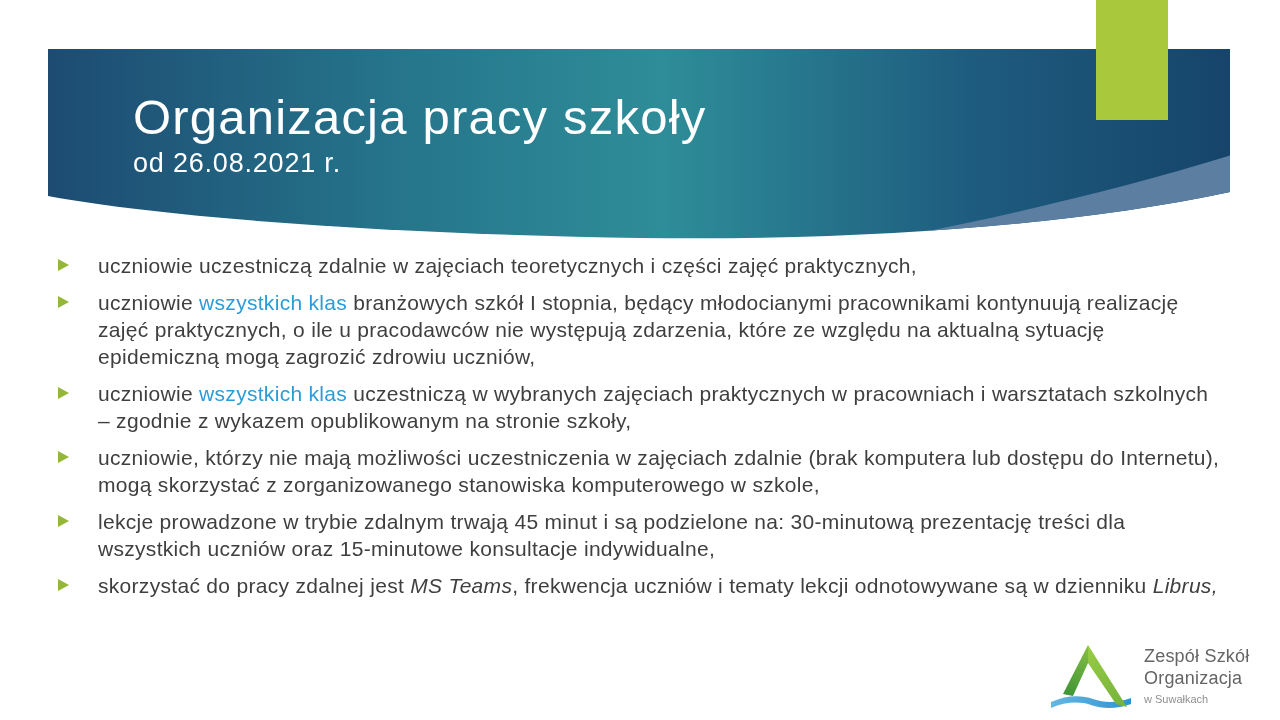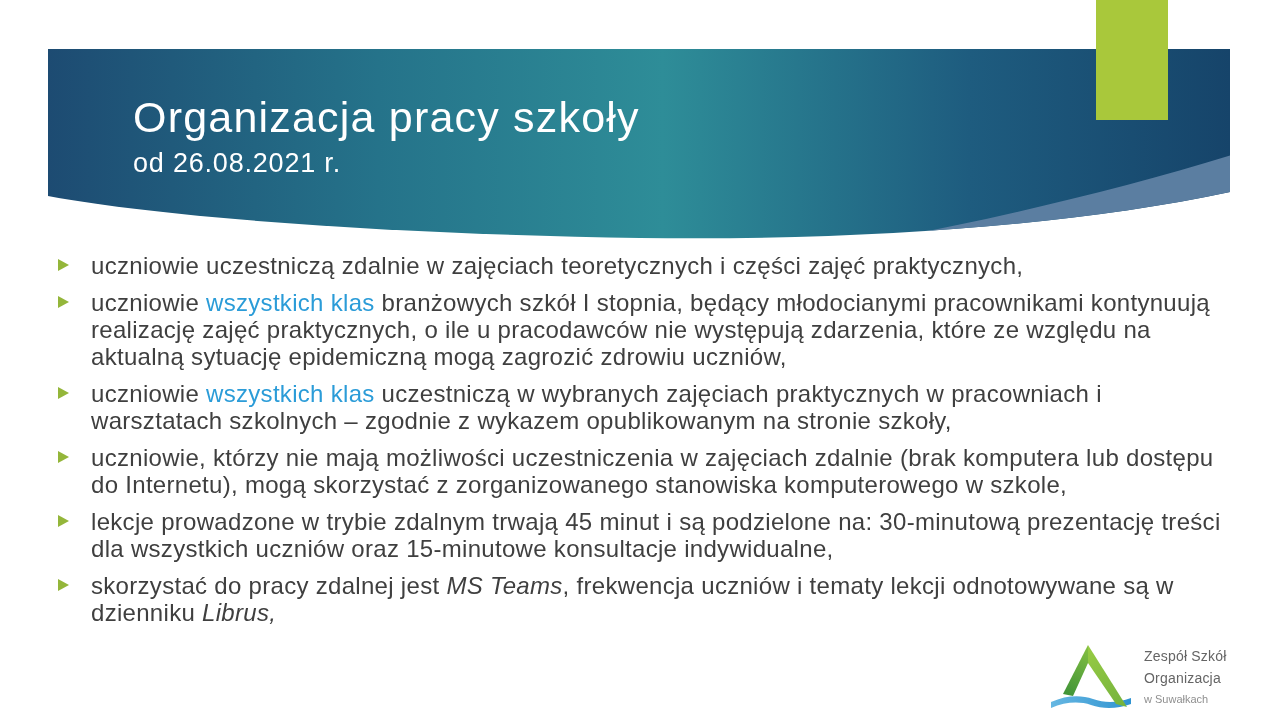--- a/index.html
+++ b/index.html
@@ -3,41 +3,41 @@
 <meta charset="utf-8">
 <style>
   html,body{margin:0;padding:0;}
   body{
     width:1280px;height:720px;position:relative;overflow:hidden;
     background:#ffffff;
     font-family:"Liberation Sans", sans-serif;
   }
   .header-svg{position:absolute;top:0;left:0;display:block;}
   .title-block{position:absolute;left:133px;top:92px;color:#ffffff;}
-  .title{font-size:43px;font-weight:300;letter-spacing:1.2px;line-height:50px;white-space:nowrap;}
+  .title{font-size:49px;font-weight:300;letter-spacing:1.2px;line-height:50px;white-space:nowrap;}
   .subtitle{font-size:27px;font-weight:300;letter-spacing:0.8px;line-height:34px;margin-top:4px;white-space:nowrap;}
 
   .content{position:absolute;left:56px;top:252px;width:1168px;}
   .content ul{list-style:none;margin:0;padding:0;}
   .content li{display:flex;margin-bottom:10px;}
   .marker{
     flex:0 0 auto;width:0;height:0;margin:7px 0 0 2px;
     border-left:11px solid #94b63a;
     border-top:6.5px solid transparent;
     border-bottom:6.5px solid transparent;
   }
-  .btext{margin-left:22px;font-size:24px;line-height:27px;color:#3f3f3f;letter-spacing:0.3px;}
+  .btext{margin-left:29px;font-size:21px;line-height:27px;color:#3f3f3f;letter-spacing:0.3px;}
   .seg-normal{color:#3f3f3f;}
   .seg-highlight{color:#2b9cd8;}
   .seg-italic{font-style:italic;}
 
   .logo{position:absolute;left:1043px;top:640px;display:flex;align-items:flex-start;}
   .logo-mark{display:block;}
   .logo-text{margin-left:9px;padding-top:5px;}
-  .logo-name{font-size:14px;line-height:22px;color:#656565;font-weight:500;letter-spacing:0.2px;white-space:nowrap;}
+  .logo-name{font-size:18px;line-height:22px;color:#656565;font-weight:500;letter-spacing:0.2px;white-space:nowrap;}
   .logo-sub{font-size:11px;line-height:16px;color:#8f8f8f;margin-top:2px;white-space:nowrap;}
 </style>
 </head>
 <body>
 
 <div class="slide">
 
   <svg class="header-svg" width="1280" height="250" viewBox="0 0 1280 250" aria-hidden="true">
     <defs>
       <linearGradient id="bandGrad" x1="0" y1="0" x2="1" y2="0">

